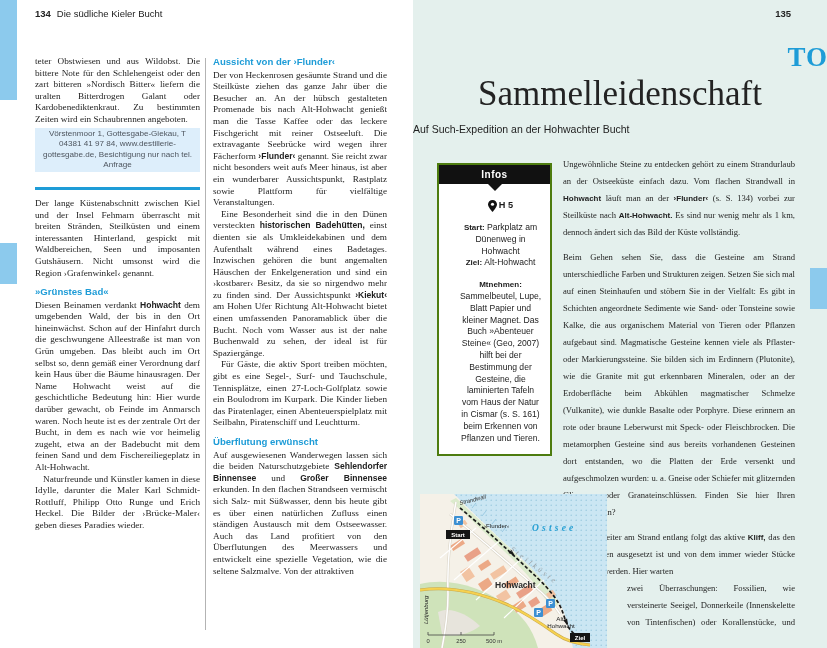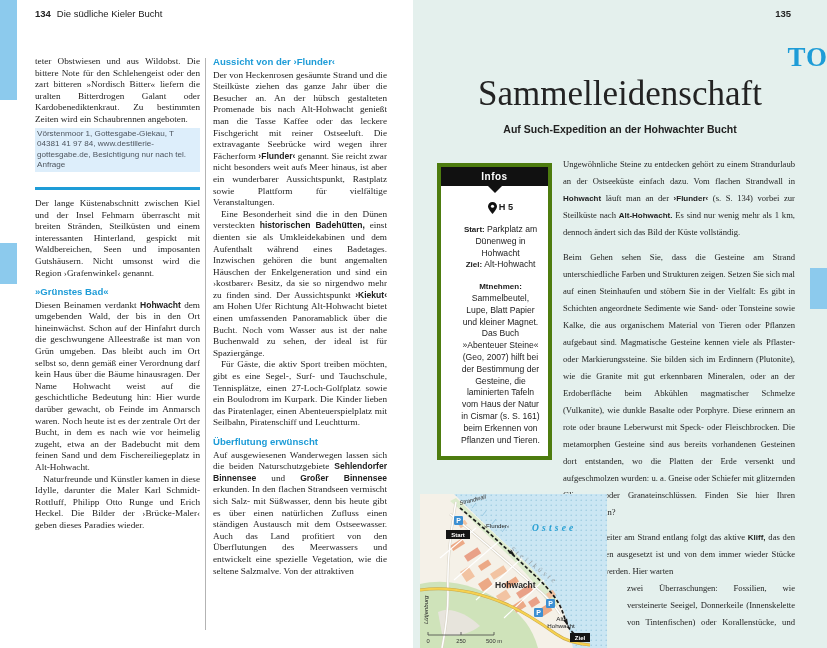--- a/index.html
+++ b/index.html
@@ -26,41 +26,41 @@
        overflow:hidden;height:584px;}
   .col1{left:35px;width:165px;}
   .col2{left:213px;width:174px;}
   .coldiv{position:absolute;left:205px;top:58px;width:1px;height:572px;background:#b3b3b3;}
   .para{margin:0 0 0 0;}
   .para + .para{text-indent:8px;}
   .bseg{font-family:"Liberation Sans",sans-serif;font-weight:bold;font-size:0.93em;}
   .subhead{font-family:"Liberation Sans",sans-serif;font-weight:bold;color:#1e9cd7;
            font-size:9.6px;margin:7px 0 2px 0;text-align:left;}
   .address{font-family:"Liberation Sans",sans-serif;font-size:8.1px;line-height:10.6px;
-           color:#4e555e;background:#ddeefb;text-align:left;margin-top:2px;padding:1px 2px;}
+           color:#4e555e;background:#ddeefb;text-align:center;margin-top:2px;padding:1px 2px;}
 
   .sectionhead{margin-top:15px;}
   .sectionrule{height:3px;background:#1e9cd7;margin-bottom:6px;}
   .sectiontitle{position:relative;font-weight:bold;font-size:21px;line-height:24px;
                 font-family:"Liberation Serif",serif;color:#111;}
   .sectiontitle .icons{position:absolute;right:0;bottom:3px;display:flex;align-items:center;gap:3px;}
   .staricon{display:inline-flex;width:15px;height:15px;border-radius:50%;background:#1e9cd7;
             color:#fff;font-size:10px;align-items:center;justify-content:center;}
   .gridref{font-family:"Liberation Sans",sans-serif;font-weight:bold;font-size:9.5px;color:#111;} .mt8{margin-top:8px;}
 
   
   .kicker{position:absolute;left:0;top:42px;width:100%;text-align:right;color:#1e9cd7;
           font-family:"Liberation Serif",serif;font-weight:bold;font-size:27px;letter-spacing:1px;padding-left:42px;}
   .bigtitle{position:absolute;left:0;top:74px;width:100%;text-align:center;color:#232323;
             font-family:"Liberation Serif",serif;font-size:35px;}
-  .subtitle{position:absolute;left:0;top:123px;width:100%;text-align:center;color:#222;
-            font-family:"Liberation Sans",sans-serif;font-weight:bold;font-size:10.5px;}
+  .subtitle{position:absolute;left:0;top:123px;width:100%;text-align:left;color:#222;
+            font-family:"Liberation Sans",sans-serif;font-weight:normal;font-size:10.5px;}
 
   .infobox{position:absolute;left:24px;top:163px;width:115px;background:#fff;
-           border:4px solid #4d7c0f;box-sizing:border-box;}
+           border:2px solid #4d7c0f;box-sizing:border-box;}
   .infobox-header{position:relative;background:#111;height:19px;display:flex;align-items:center;
                   justify-content:center;color:#fff;font-family:"Liberation Sans",sans-serif;
                   font-weight:bold;font-size:10px;letter-spacing:.5px;}
   .infobox-header:after{content:"";position:absolute;left:50%;top:100%;transform:translateX(-50%);
                   border:7px solid transparent;border-top:7px solid #111;border-bottom-width:0;}
   .infobox-body{padding:16px 8px 10px 20px;text-align:center;font-family:"Liberation Sans",sans-serif;
                 font-size:8.6px;line-height:11.8px;color:#1c1c1c;}
   .ib-grid{font-weight:bold;font-size:9.2px;margin-bottom:10px;display:flex;align-items:center;
            justify-content:center;gap:2px;}
   .ib-block{margin-bottom:10px;}

